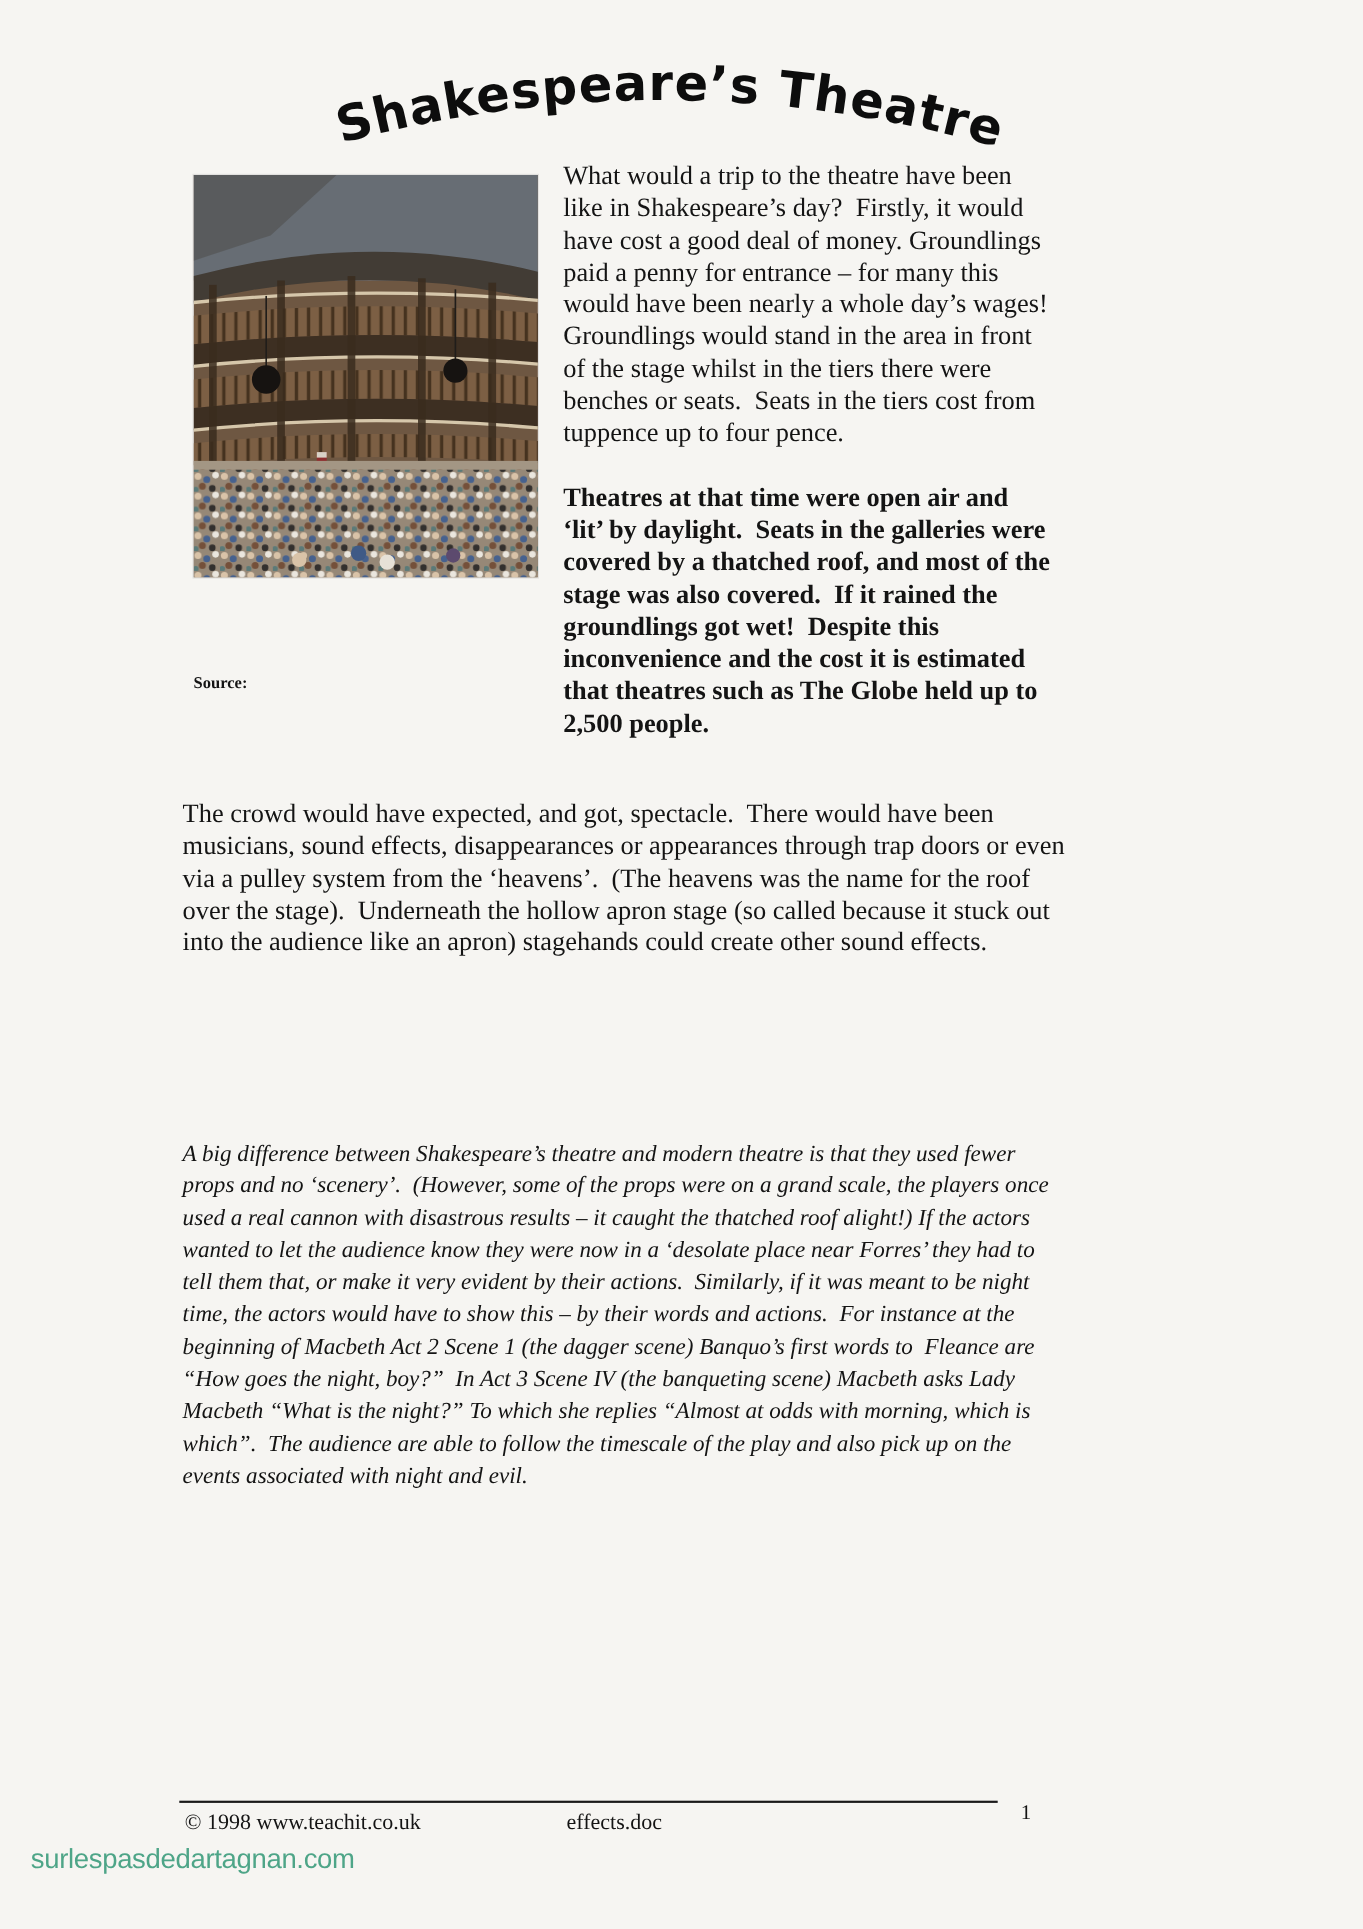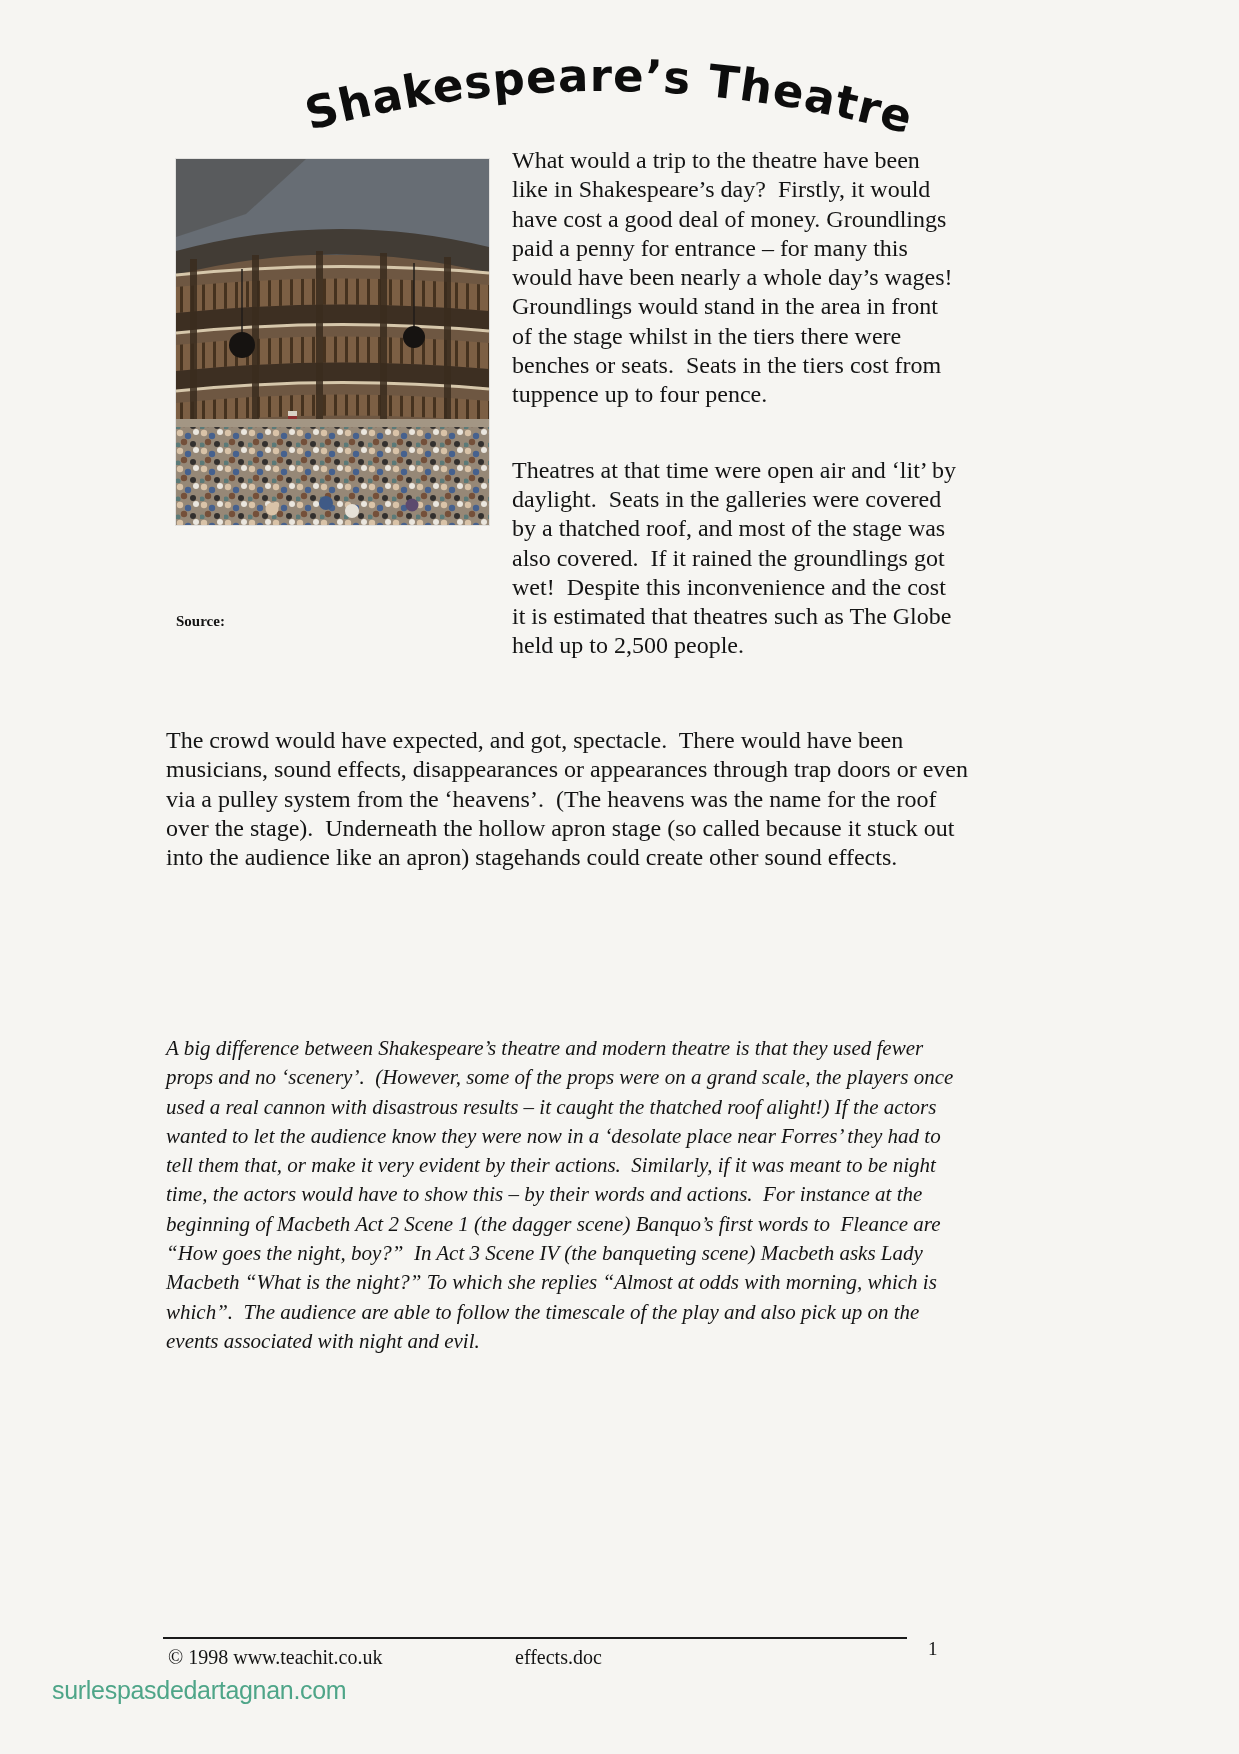--- a/index.html
+++ b/index.html
@@ -35,21 +35,21 @@
   }
   .source-url {
     position:absolute; left:176px; top:633px; width:320px;
     font-size:15px; line-height:21px;
   }
   .col-right {
     position:absolute; left:512px; top:146px; width:445px;
     font-size:24px; line-height:29.3px;
   }
   .para { white-space:pre-wrap; margin:0; }
-  .col-right .para + .para { margin-top:46px; }
+  .col-right .para + .para { margin-top:29px;font-weight:bold; }
   .body-para1 {
     position:absolute; left:166px; top:726px; width:806px;
     font-size:24px; line-height:29.3px;
   }
   .body-para2 {
     position:absolute; left:166px; top:1034px; width:806px;
     font-size:21px; line-height:29.3px;font-style:italic;
   }
   .footer-rule {
     position:absolute; left:163px; top:1637px; width:744px; height:2px;
@@ -148,15 +148,15 @@
   </div>
 
   <p class="para body-para1">The crowd would have expected, and got, spectacle.  There would have been musicians, sound effects, disappearances or appearances through trap doors or even via a pulley system from the ‘heavens’.  (The heavens was the name for the roof over the stage).  Underneath the hollow apron stage (so called because it stuck out into the audience like an apron) stagehands could create other sound effects.</p>
   <p class="para body-para2">A big difference between Shakespeare’s theatre and modern theatre is that they used fewer props and no ‘scenery’.  (However, some of the props were on a grand scale, the players once used a real cannon with disastrous results – it caught the thatched roof alight!) If the actors wanted to let the audience know they were now in a ‘desolate place near Forres’ they had to tell them that, or make it very evident by their actions.  Similarly, if it was meant to be night time, the actors would have to show this – by their words and actions.  For instance at the beginning of Macbeth Act 2 Scene 1 (the dagger scene) Banquo’s first words to  Fleance are “How goes the night, boy?”  In Act 3 Scene IV (the banqueting scene) Macbeth asks Lady Macbeth “What is the night?” To which she replies “Almost at odds with morning, which is which”.  The audience are able to follow the timescale of the play and also pick up on the events associated with night and evil.</p>
 
   <div class="footer-rule"></div>
   <div class="footer-copy">© 1998 www.teachit.co.uk</div>
   <div class="footer-file">effects.doc</div>
   <div class="page-number">1</div>
 
-  <div class="watermark" style="color: rgb(78, 165, 136); margin-left: 24px;">surlespasdedartagnan.com</div>
+  <div class="watermark" style="color: rgb(78, 165, 136);">surlespasdedartagnan.com</div>
 
 </div>
 
 </body></html>

